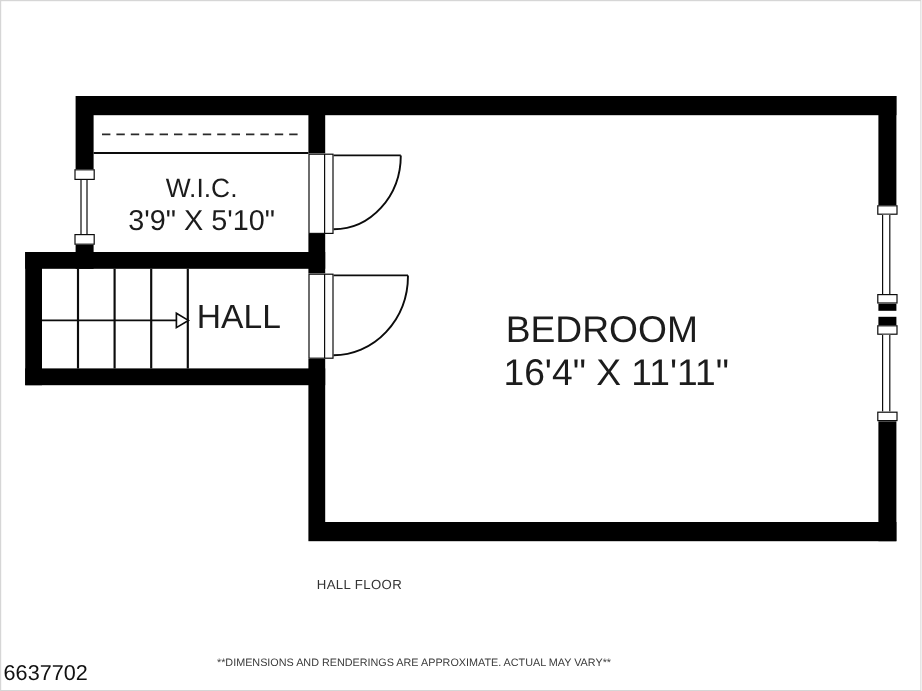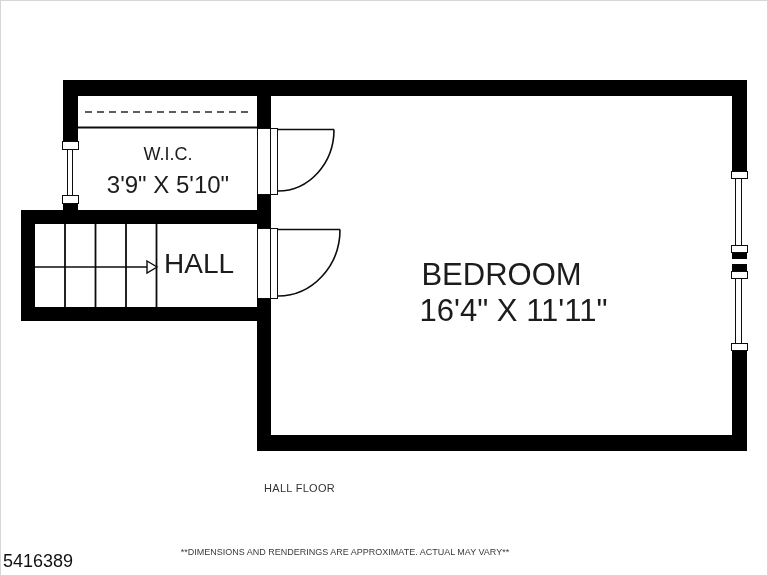--- a/index.html
+++ b/index.html
@@ -83,26 +83,26 @@
       <line x1="277" y1="128.5" x2="333" y2="128.5"></line>
       <path d="M 333 128.5 A 56 61.5 0 0 1 277 190"></path>
     </g>
 
     <g fill="none" stroke="#0c0c0c" stroke-width="1.6">
       <line x1="277" y1="228.5" x2="339" y2="228.5"></line>
       <path d="M 339 228.5 A 62 66.5 0 0 1 277 295"></path>
     </g>
   </svg>
 
-  <div class="label room-label" style="left:77px;top:143px;width:180px;font-size:18px;">W.I.C.</div>
+  <div class="label room-label" style="left:77px;top:143px;width:180px;font-size:22px;">W.I.C.</div>
   <div class="label room-label" style="left:77px;top:170px;width:180px;font-size:24px;">3'9" X 5'10"</div>
 
   <div class="label room-label" style="left:270px;top:256px;width:461px;font-size:31px;">BEDROOM</div>
 
   <div class="label" style="left:163px;top:247px;font-size:28px;">HALL</div>
   <div class="label room-label" style="left:282px;top:292px;width:461px;font-size:31px;">16'4" X 11'11"</div>
 
   <div class="label" style="left:263px;top:481px;font-size:11px;letter-spacing:0.3px;color:#333;">HALL FLOOR</div>
 
   <div class="label room-label" style="left:0;top:546px;width:688px;font-size:9px;color:#3a3a3a;">**DIMENSIONS AND RENDERINGS ARE APPROXIMATE. ACTUAL MAY VARY**</div>
 
-  <div class="label" style="left:2px;top:550px;font-size:18px;color:#111;">5416389</div>
+  <div class="label" style="left:2px;top:550px;font-size:18px;color:#111;">6637702</div>
 </div>
 
 </body></html>

